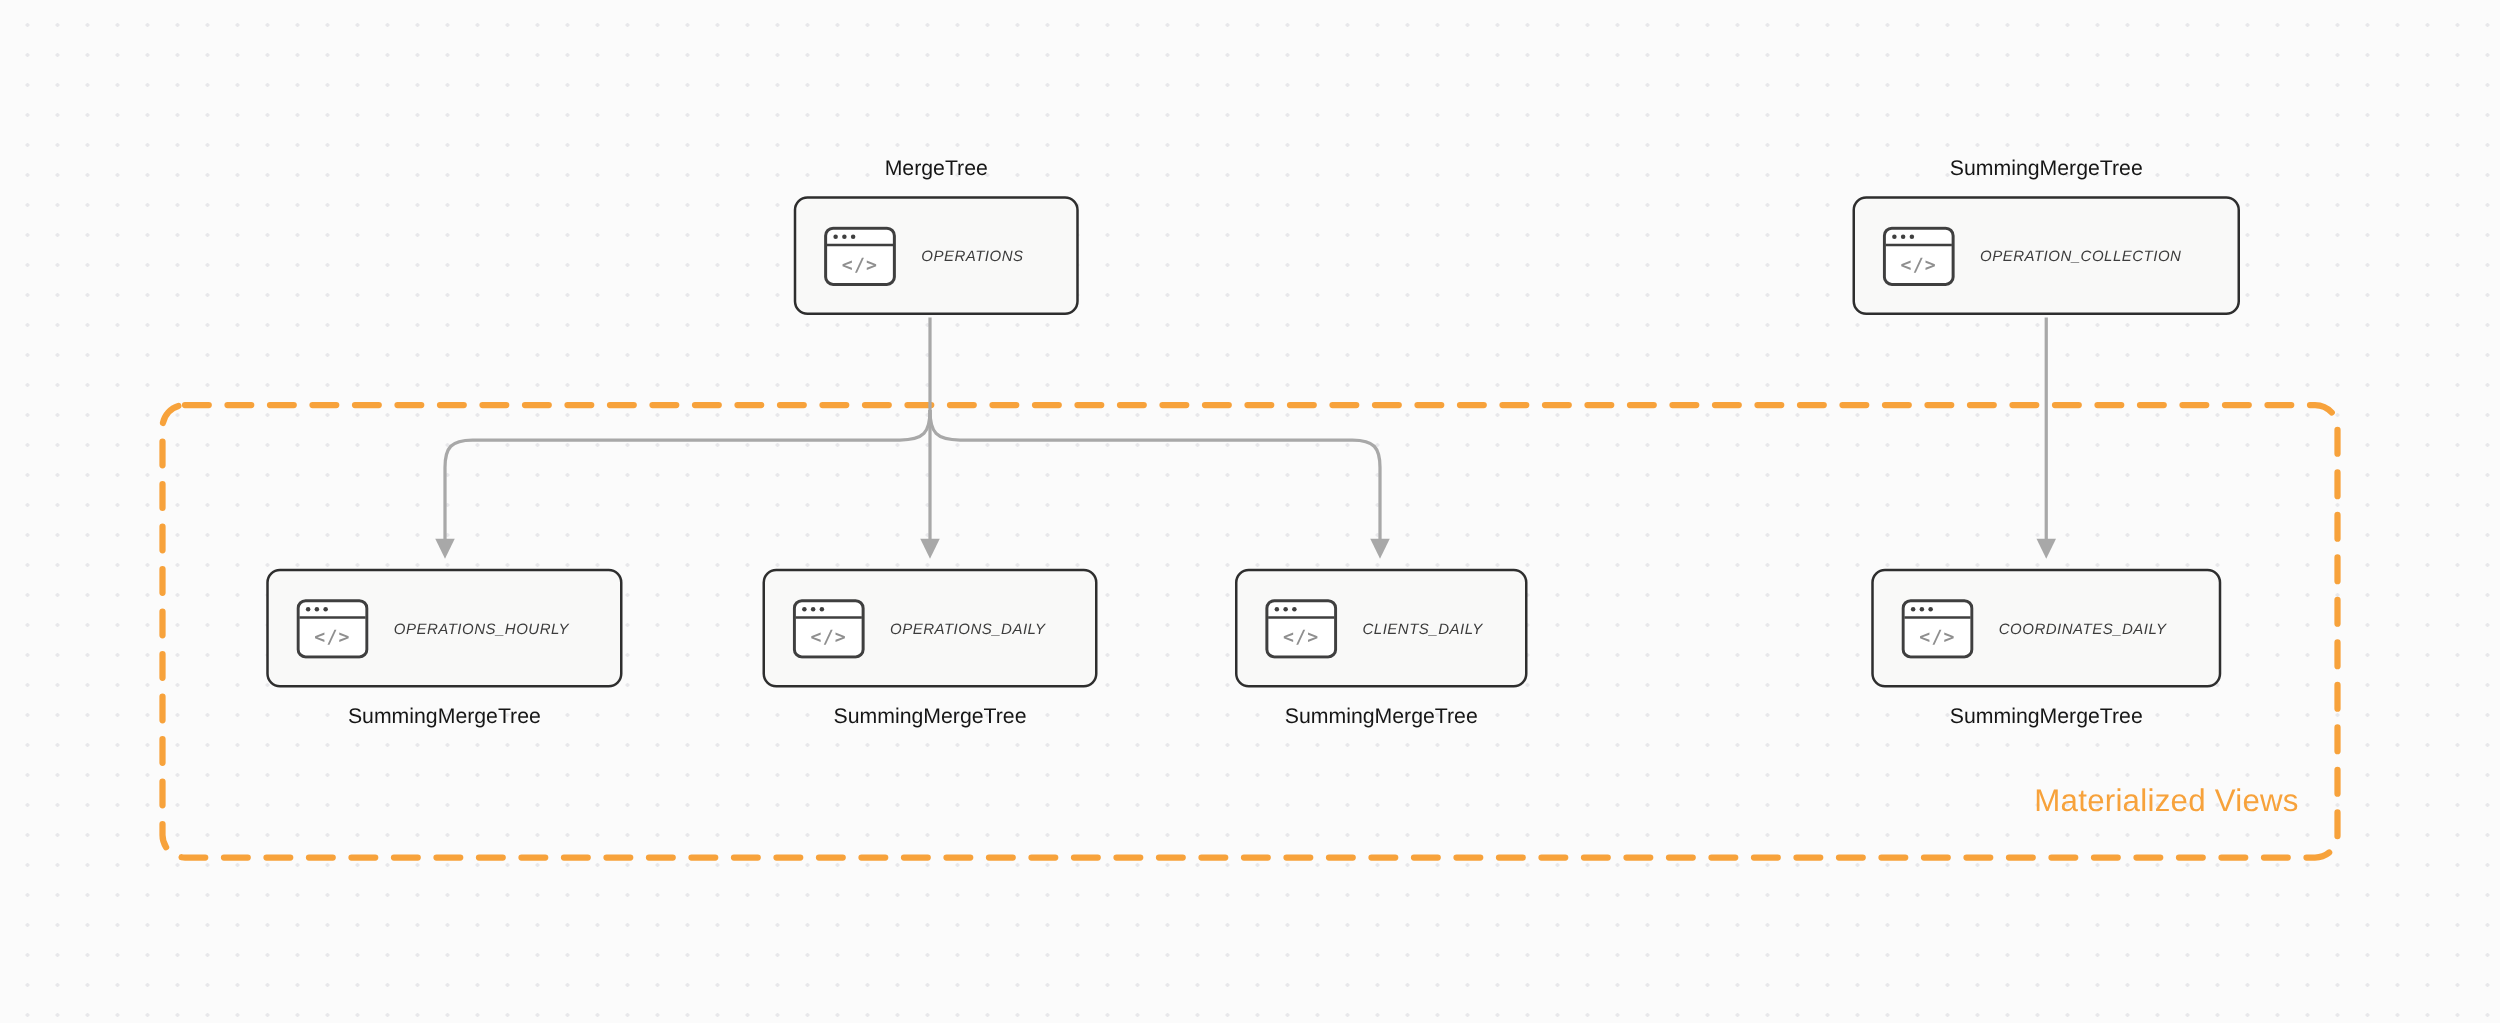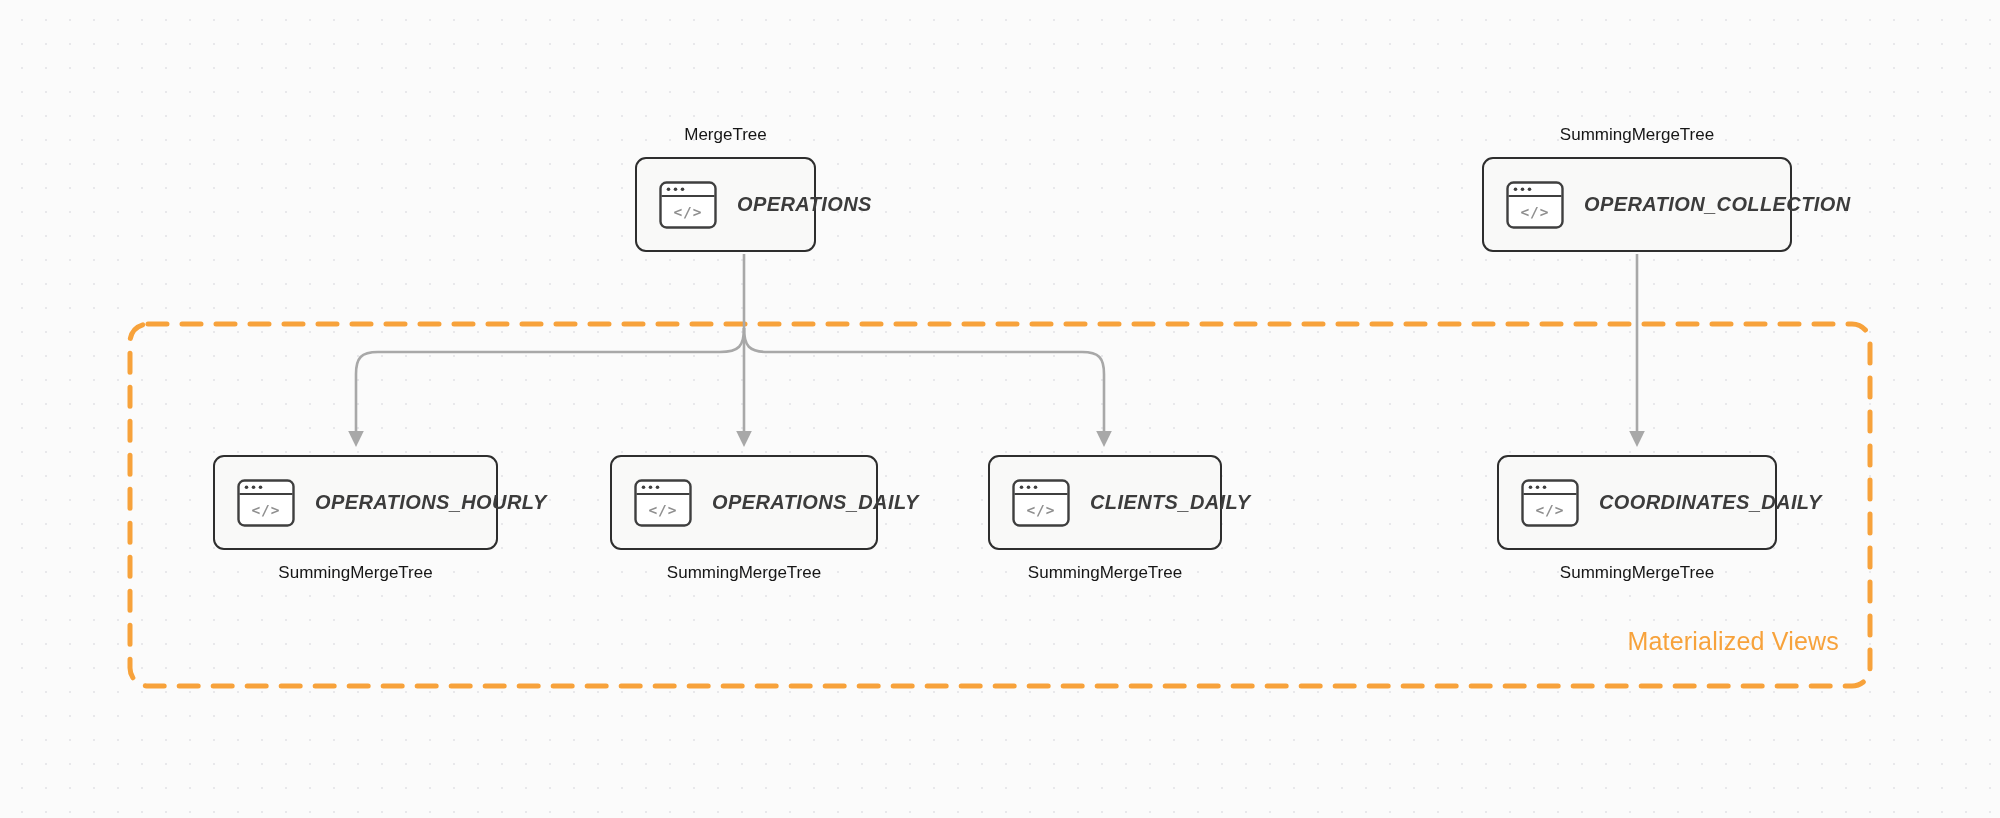--- a/index.html
+++ b/index.html
@@ -62,22 +62,22 @@
     background:var(--node_fill);
     border:2.5px solid var(--node_border);
     border-radius:11px;
     display:flex;
     align-items:center;
     padding:0 22px;
     gap:20px;
   }
   .node-title{
     font-style:italic;
-    font-size:20px;
-    font-weight:700;
+    font-size:12px;
+    font-weight:400;
     letter-spacing:0.4px;
     color:var(--node_title_text);
     white-space:nowrap;
   }
   .engine-label{
     position:absolute;
     left:0;right:0;
     text-align:center;
     font-size:17px;
     color:var(--label_text);
@@ -115,21 +115,21 @@
 
     <path class="arrow-line" d="M744,328 C744,346 749,352 768,352 L1082,352 C1099,352 1104,358 1104,374 L1104,432"></path>
     <polygon class="arrow-head" points="1096.2,431 1111.8,431 1104,447"></polygon>
 
     <path class="arrow-line" d="M1637,254 L1637,432"></path>
     <polygon class="arrow-head" points="1629.2,431 1644.8,431 1637,447"></polygon>
   </svg>
 
   <span class="group-label">Materialized Views</span>
 
-  <div class="node-group" style="left:635px;top:157px;width:181px;">
+  <div class="node-group" style="left:635px;top:157px;width:228px;">
     <div class="engine-label above">MergeTree</div>
     <div class="node">
       <svg class="code-window-icon" width="58" height="48" viewBox="0 0 58 48">
         <rect class="icon-body" x="3" y="15" width="52" height="29.5" rx="5"></rect>
         <rect class="icon-frame" x="1.5" y="1.5" width="55" height="45" rx="6" fill="none"></rect>
         <line class="icon-divider" x1="2.5" y1="15" x2="55.5" y2="15"></line>
         <circle class="icon-dot" cx="9.5" cy="8.3" r="1.8"></circle>
         <circle class="icon-dot" cx="16.5" cy="8.3" r="1.8"></circle>
         <circle class="icon-dot" cx="23.5" cy="8.3" r="1.8"></circle>
         <text class="icon-glyph" x="29" y="35.5" text-anchor="middle">&lt;/&gt;</text>

